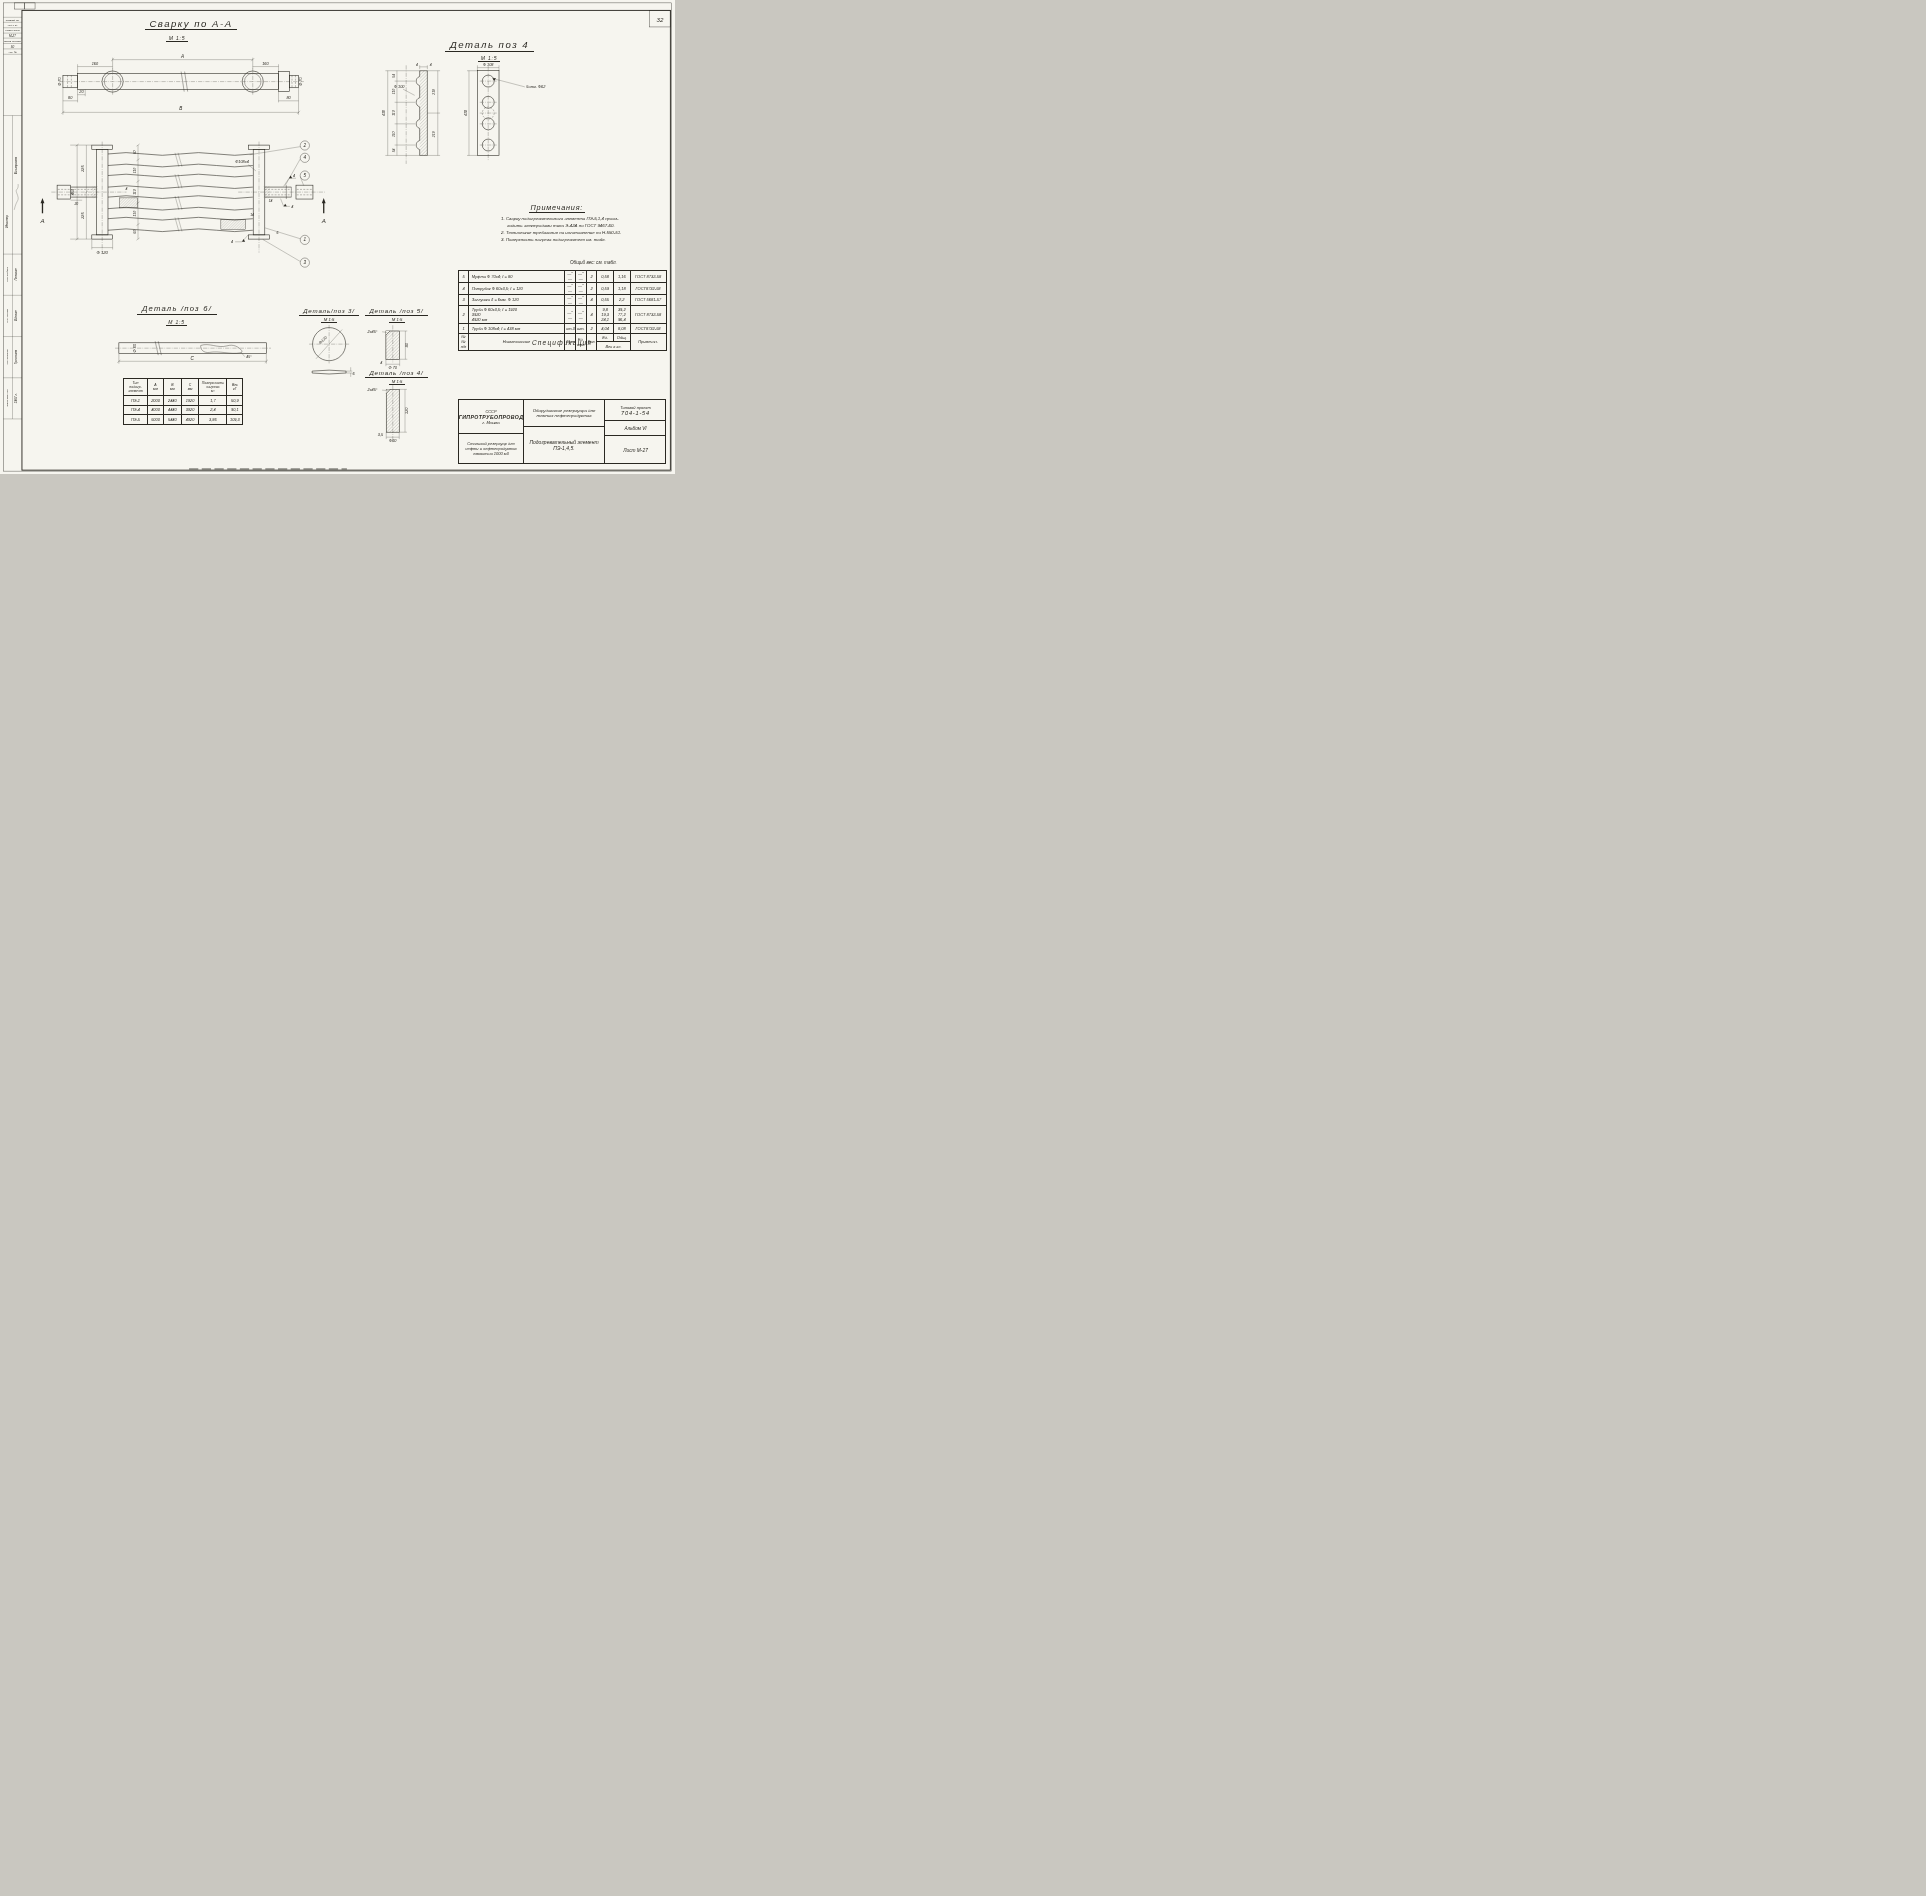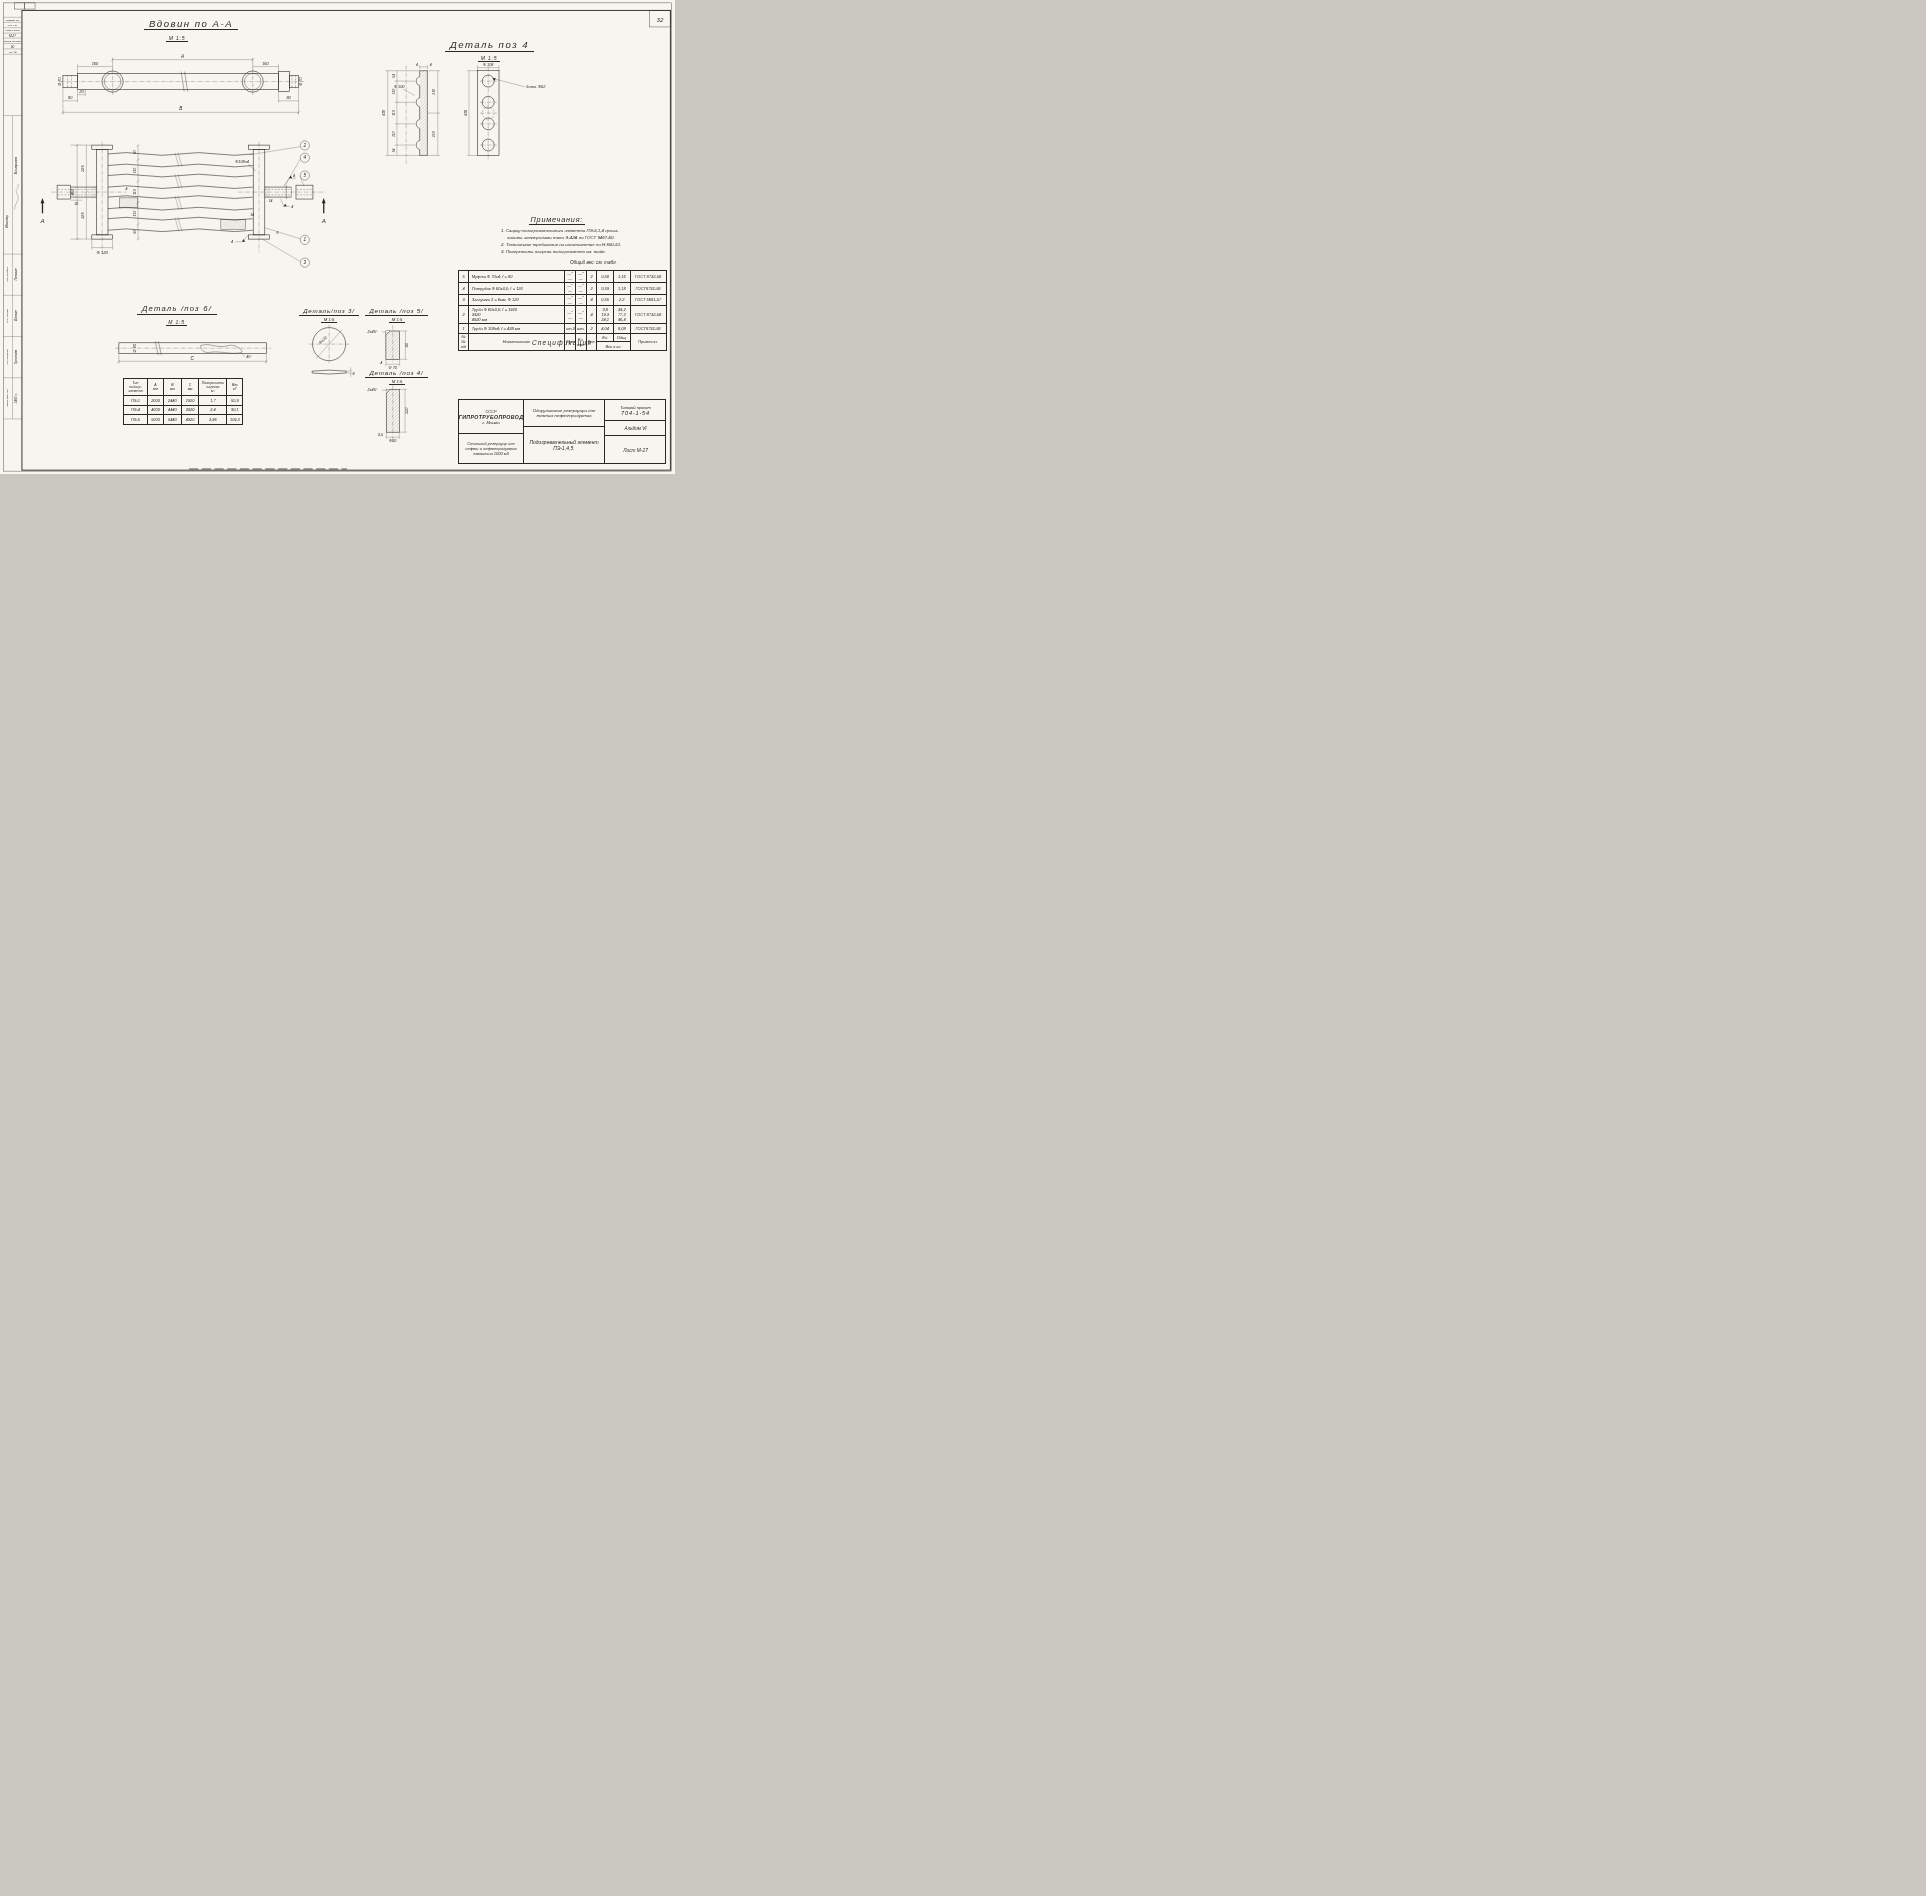--- a/index.html
+++ b/index.html
@@ -30,21 +30,21 @@
      vertical-align:middle;white-space:pre-line;padding:0.4px 1.2px;overflow:hidden;}
   .spec{left:458px;top:270px;width:208px;font-size:4px;}
   .spec tr{height:10px;}
   .spec tr.tall{height:17.7px;}
   .spec tr.hd{height:5px;}
   .spec td.nm{text-align:left;padding-left:2.7px;}
   .d2t{left:123px;top:378px;width:119px;font-size:3.9px;}
   .d2t tr{height:9.6px;}
   .d2t tr.hd{height:17px;font-size:3.5px;}
   .notes{position:absolute;left:501px;top:203px;width:169px;font-style:italic;}
-  .notes .nt{font-size:7.3px;letter-spacing:0.8px;padding-left:28px;margin-bottom:3.1px;margin-top:12px;}
+  .notes .nt{font-size:7.3px;letter-spacing:0.8px;padding-left:28px;margin-bottom:3.1px;}
   .notes .nt span{display:inline-block;border-bottom:0.5px solid #2a2822;padding:0 1.5px 0.4px;}
   .notes .ln{font-size:4.4px;line-height:1.55;}
   .notes .cont{padding-left:6.2px;}
   .totw{position:absolute;left:570px;top:260px;font-size:4.6px;font-style:italic;}
   .tb{position:absolute;left:458px;top:399px;width:206px;height:63px;border:0.7px solid #2a2822;font-style:italic;}
   .tb .cell{position:absolute;box-sizing:border-box;display:flex;flex-direction:column;
             align-items:center;justify-content:center;text-align:center;padding:0.8px 2.3px;}
   .br{border-right:0.5px solid #2a2822;}
   .bb{border-bottom:0.5px solid #2a2822;}
   .org2{font-size:5.2px;letter-spacing:0.4px;font-weight:bold;}
@@ -98,21 +98,21 @@
       <text class="f7 mid" transform="rotate(-90 19 820)" x="19" y="820">Рук. группы</text>
       <text class="f8 mid" transform="rotate(-90 43 820)" x="43" y="820">Вдовин</text>
       <text class="f7 mid" transform="rotate(-90 19 927)" x="19" y="927">Ст. инженер</text>
       <text class="f8 mid" transform="rotate(-90 43 927)" x="43" y="927">Тростина</text>
       <text class="f7 mid" transform="rotate(-90 19 1034)" x="19" y="1034">Дата выпуска</text>
       <text class="f8 mid" transform="rotate(-90 43 1034)" x="43" y="1034">1967 г.</text>
     </g>
     <line x1="490" y1="1218" x2="900" y2="1218" style="stroke-width:2;stroke-dasharray:24 9"></line>
   </svg>
 
-  <div class="ttl big" style="left:133px;top:17.7px;width:116px"><span class="u">Вдовин по А-А</span></div>
+  <div class="ttl big" style="left:133px;top:17.7px;width:116px"><span class="u">Сварку по А-А</span></div>
   <div class="ttl scl" style="left:156px;top:35px;width:42px"><span class="u2">М 1:5</span></div>
 
   <div class="ttl big" style="left:420px;top:39px;width:139px"><span class="u">Деталь поз 4</span></div>
   <div class="ttl scl" style="left:468px;top:55px;width:42px"><span class="u2">М 1:5</span></div>
 
   <div class="ttl med" style="left:127px;top:304px;width:100px"><span class="u">Деталь /поз 6/</span></div>
   <div class="ttl scl" style="left:157px;top:319px;width:39px"><span class="u2">М 1:5</span></div>
 
   <div class="ttl sm2" style="left:297px;top:307px;width:64px"><span class="u">Деталь/поз 3/</span></div>
   <div class="ttl" style="left:304px;top:317px;width:50px;font-size:4.2px"><span class="u2">М 1:5</span></div>

